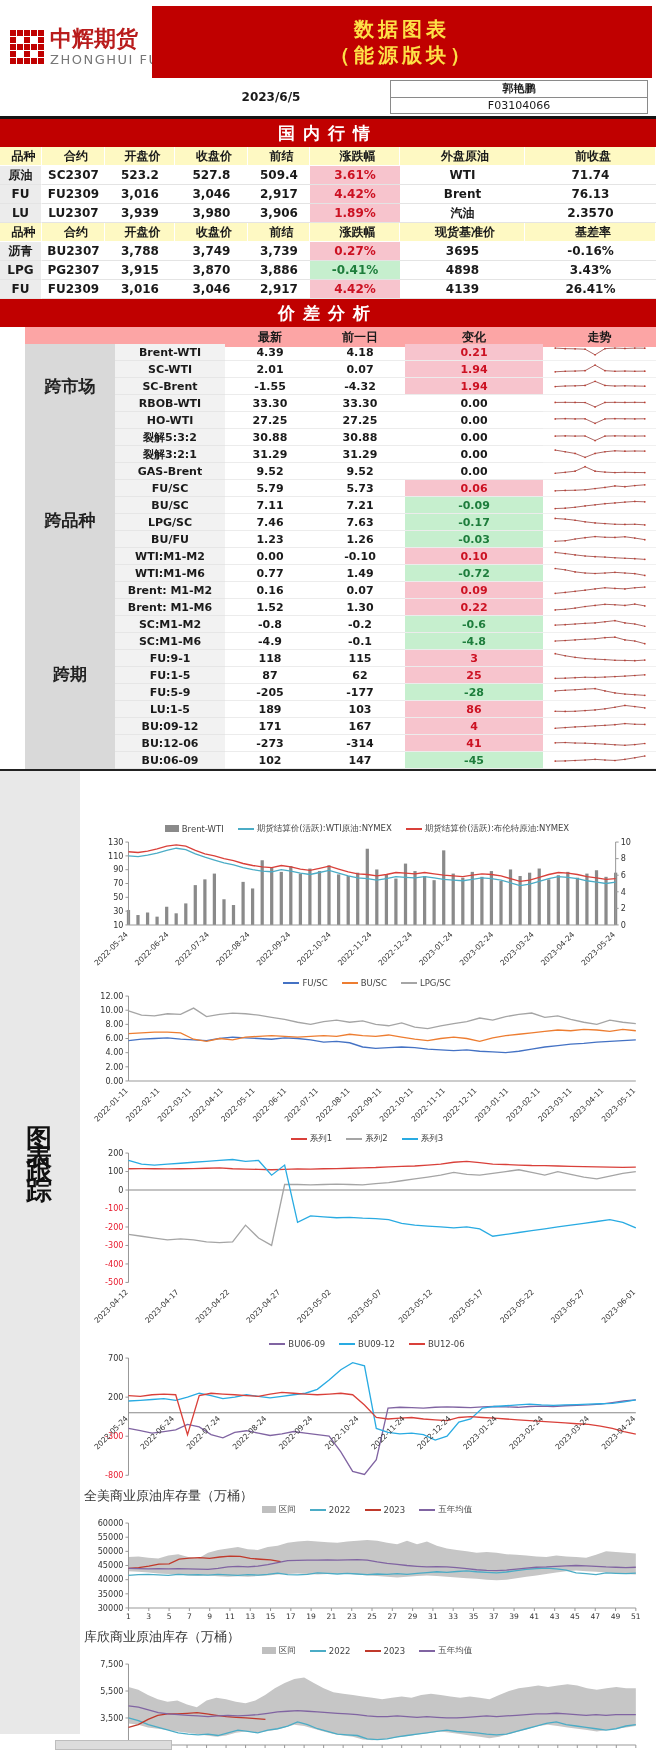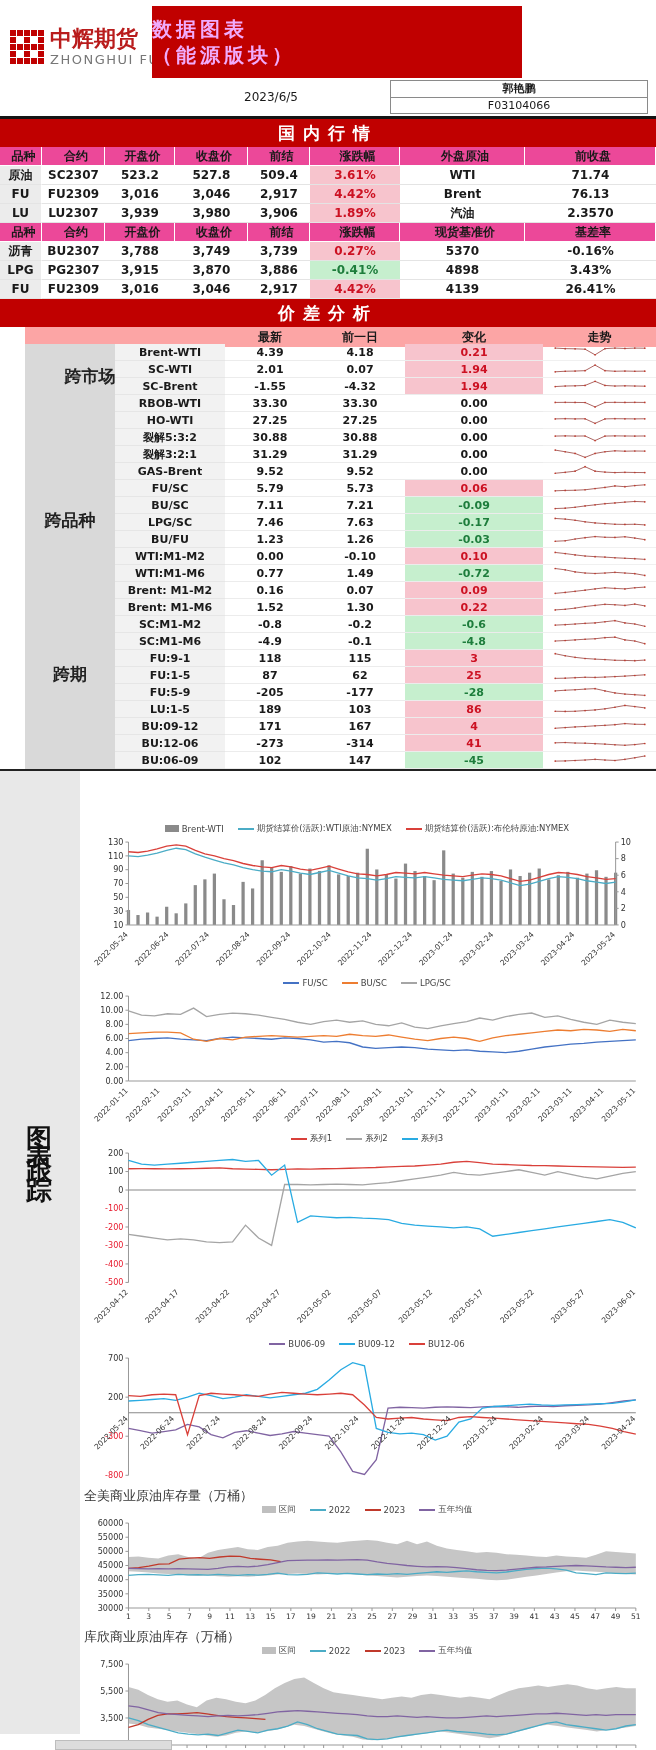--- a/index.html
+++ b/index.html
@@ -7,36 +7,36 @@
         font-family:"DejaVu Sans","Liberation Sans",sans-serif;color:#1a1a1a;}
   
   .header{position:relative;height:116px;border-bottom:3px solid #141414;background:#fff;}
   .logo{position:absolute;left:10px;top:28px;display:flex;align-items:center;}
   .logo-grid{display:grid;grid-template-columns:repeat(5,6px);grid-auto-rows:6px;gap:1px;margin-right:6px;}
   .logo-grid span{background:#c00000;}
   .logo-grid span.off{background:transparent;}
   .logo-text{line-height:1;}
   .logo-cn{font-size:22px;font-weight:bold;color:#b91c1c;}
   .logo-en{font-size:13px;letter-spacing:1.5px;color:#777;margin-top:3px;}
-  .banner{position:absolute;left:152px;top:6px;width:370px;height:72px;background:#c00000;color:#f0abfc;
-          display:flex;flex-direction:column;justify-content:center;}
+  .banner{position:absolute;left:152px;top:6px;width:500px;height:72px;background:#c00000;color:#fde047;
+          display:flex;flex-direction:column;justify-content:center;align-items:center;}
   .banner div{font-size:20px;font-weight:bold;letter-spacing:4px;line-height:26px;}
   .hdr-bottom{position:absolute;left:152px;top:80px;right:8px;height:34px;display:flex;}
-  .date-cell{width:238px;display:flex;align-items:center;justify-content:center;font-size:12px;font-weight:normal;}
+  .date-cell{width:238px;display:flex;align-items:center;justify-content:center;font-size:12px;font-weight:bold;}
   .author-cell{flex:1;border:1px solid #8a8a8a;display:flex;flex-direction:column;}
   .author-cell div{flex:1;display:flex;align-items:center;justify-content:center;font-size:11px;}
   .author-cell div:first-child{border-bottom:1px solid #8a8a8a;font-weight:bold;}
   
   .band{height:28px;background:#c00000;color:#fff;font-size:17px;font-weight:bold;
         letter-spacing:8px;display:flex;align-items:center;justify-content:center;}
   
   .dom{display:grid;grid-template-columns:42px 63px 70px 73px 62px 90px 125px 1fr;
        grid-auto-rows:19px;font-size:12px;font-weight:bold;}
   .dom>div{display:flex;align-items:center;justify-content:center;border-bottom:1px solid #e4e4e4;}
-  .dom .hd{background:#ec4899;border-right:1px solid #fff;border-bottom:1px solid #fff;padding-left:6px;}
+  .dom .hd{background:#fef9c3;border-right:1px solid #fff;border-bottom:1px solid #fff;padding-left:6px;}
   .dom .vt{background:#ececec;border-right:1px solid #fff;}
   .up-cell{background:#f7c4cd;color:#cc1122;}
   .down-cell{background:#c6efce;color:#1e7d3c;}
   
   .spread{position:relative;margin-left:25px;display:grid;
           grid-template-columns:90px 110px 90px 90px 138px 1fr;
           grid-auto-rows:17px;font-size:11px;}
   .spread>div{display:flex;align-items:center;justify-content:center;}
   .spread .shd{background:#fca5a5;font-weight:bold;font-size:12px;height:20px;}
   .spread .grp{background:#d9d9d9;border:none;}
@@ -155,21 +155,21 @@
       <div class="hd">前结</div>
       <div class="hd">涨跌幅</div>
       <div class="hd">现货基准价</div>
       <div class="hd">基差率</div>
       <div class="vt">沥青</div>
       <div>BU2307</div>
       <div>3,788</div>
       <div>3,749</div>
       <div>3,739</div>
       <div class="up-cell">0.27%</div>
-      <div>5370</div>
+      <div>3695</div>
       <div>-0.16%</div>
       <div class="vt">LPG</div>
       <div>PG2307</div>
       <div>3,915</div>
       <div>3,870</div>
       <div>3,886</div>
       <div class="down-cell">-0.41%</div>
       <div>4898</div>
       <div>3.43%</div>
       <div class="vt">FU</div>
@@ -683,21 +683,21 @@
           <circle cx="23.3" cy="8.0" r="0.9" fill="#c0392b"></circle>
           <circle cx="34.0" cy="7.5" r="0.9" fill="#c0392b"></circle>
           <circle cx="44.7" cy="6.8" r="0.9" fill="#c0392b"></circle>
           <circle cx="55.3" cy="7.5" r="0.9" fill="#c0392b"></circle>
           <circle cx="66.0" cy="8.0" r="0.9" fill="#c0392b"></circle>
           <circle cx="76.7" cy="6.8" r="0.9" fill="#c0392b"></circle>
           <circle cx="87.3" cy="5.1" r="0.9" fill="#c0392b"></circle>
           <circle cx="98.0" cy="3.2" r="0.9" fill="#c0392b"></circle>
         </svg>
       </div>
-      <div class="grp-label" style="top: 38px; padding-left: 20px;">跨市场</div>
+      <div class="grp-label" style="top: 48px;">跨市场</div>
       <div class="grp-label" style="top: 140px; margin-top: 42px;">跨品种</div>
       <div class="grp-label" style="top: 336px;">跨期</div>
     </div>
 
   <div class="charts-wrap">
     <div class="charts-sidebar">
       <div class="vert-label">图表跟踪</div>
     </div>
     <div class="charts-col" id="chartsCol">
         <div class="chart-block"><div class="chart-legend">

